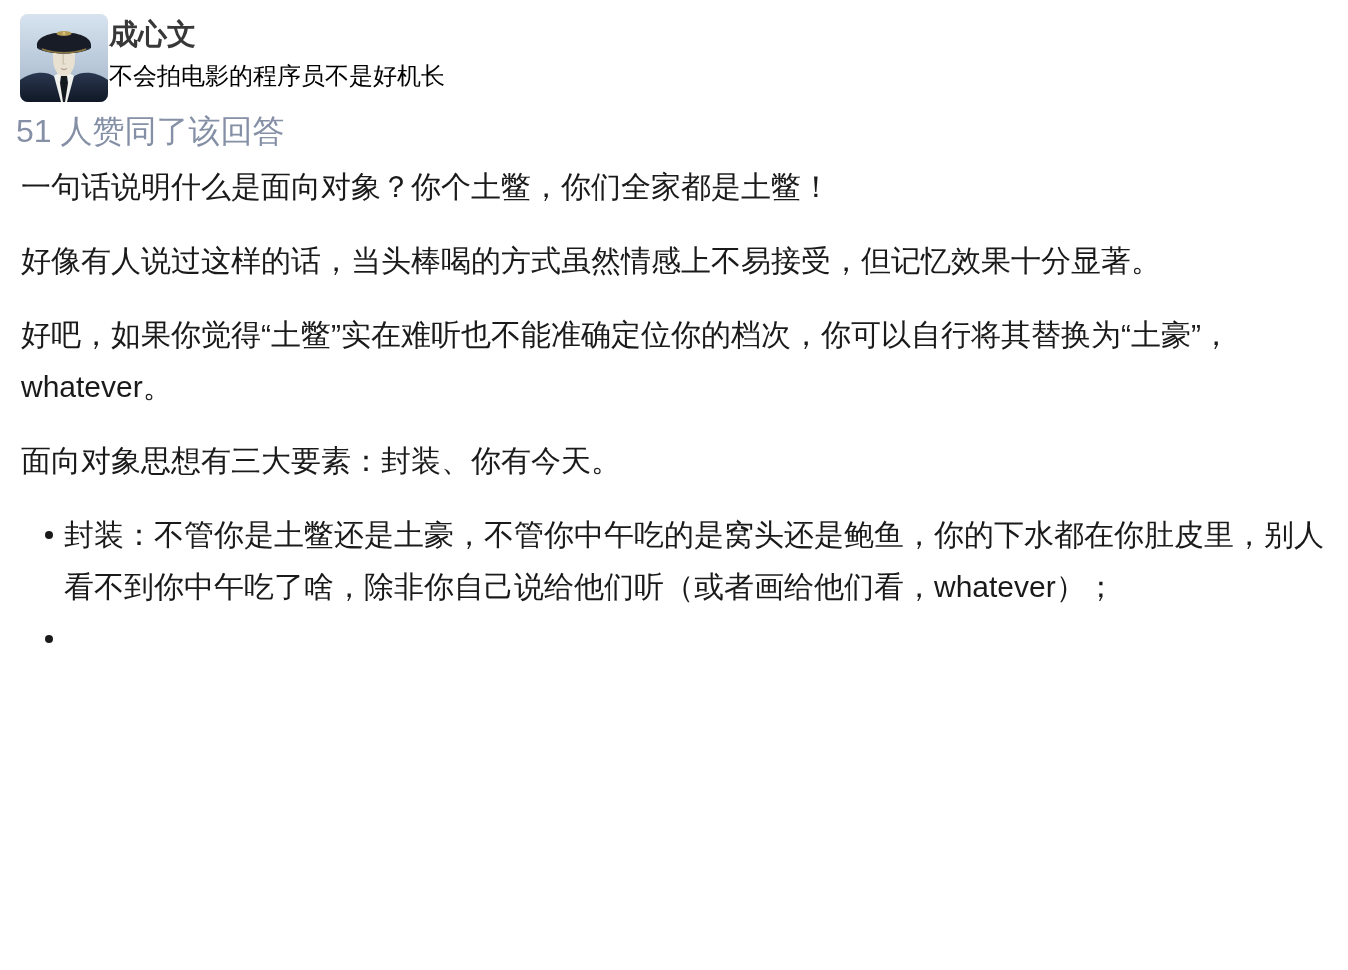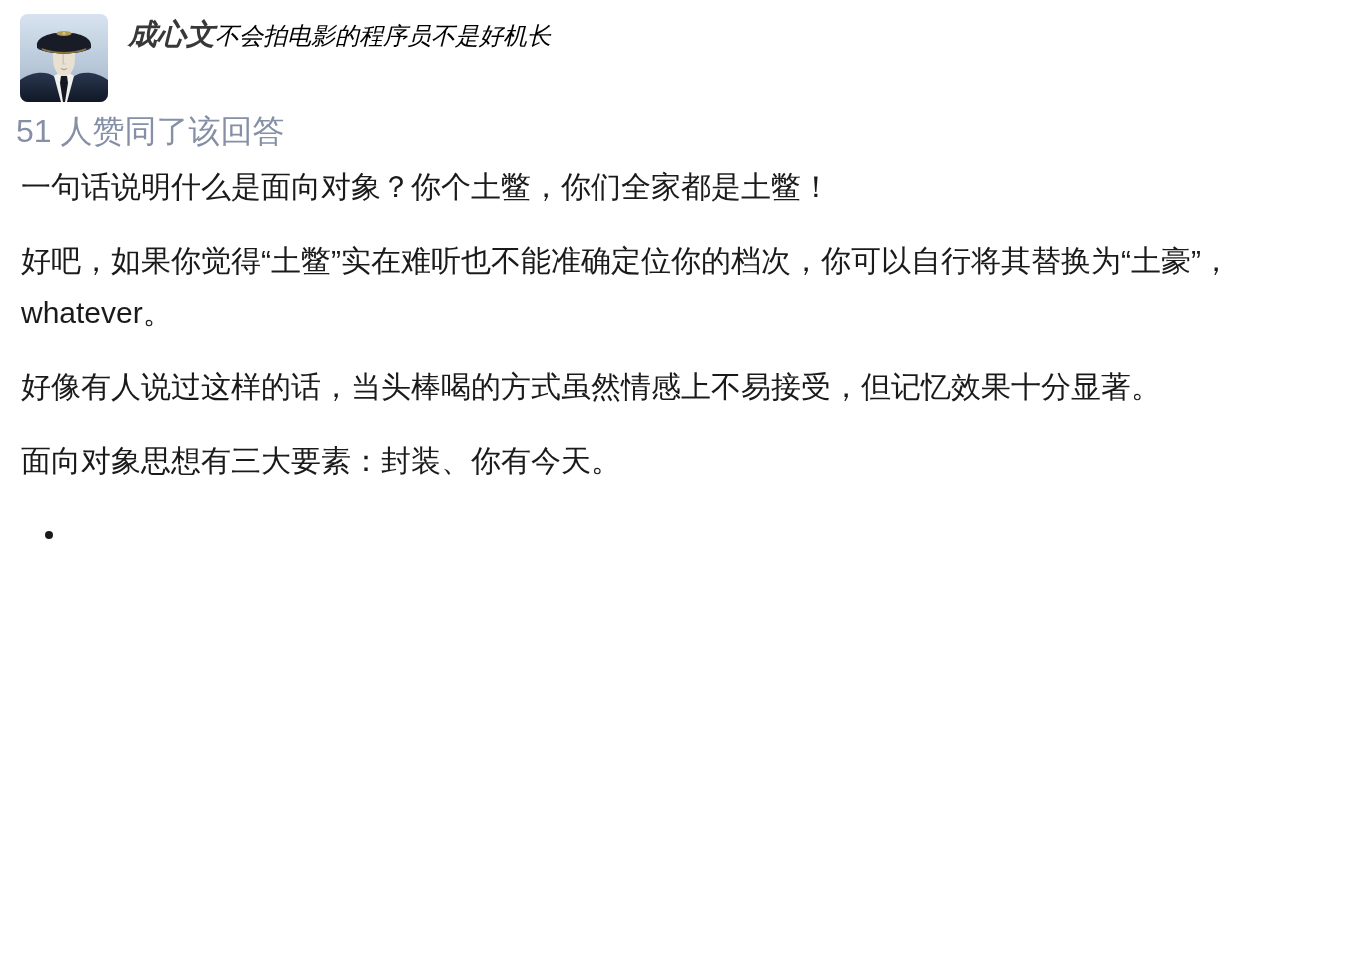--- a/index.html
+++ b/index.html
@@ -30,24 +30,23 @@
     width: 88px;
     height: 88px;
     border-radius: 8px;
     overflow: hidden;
     flex: 0 0 auto;
     box-shadow: inset 0 0 0 1px rgba(0,0,0,0.08);
     cursor: pointer;
   }
   .avatar-wrap svg { display: block; }
   .author-text {
-    margin-left: 20px;
+    margin-left: 1px;
     display: flex;
-    flex-direction: row;
-    font-style: italic;
+    flex-direction: column;
   }
   .author-name {
     font-size: 29px;
     font-weight: 700;
     color: #383838;
     line-height: 40px;
     cursor: pointer;
   }
   .author-bio {
     font-size: 24px;
@@ -143,23 +142,27 @@
     <div class="author-text">
       <span class="author-name">成心文</span>
       <span class="author-bio">不会拍电影的程序员不是好机长</span>
     </div>
   </div>
 
   <div class="upvote-meta">51 人赞同了该回答</div>
 
   <div class="answer-body">
     <p>一句话说明什么是面向对象？你个土鳖，你们全家都是土鳖！</p>
+    <p>好像有人说过这样的话，当头棒喝的方式虽然情感上不易接受，但记忆效果十分显著。</p>
     <p>好吧，如果你觉得“土鳖”实在难听也不能准确定位你的档次，你可以自行将其替换为“土豪”，whatever。</p>
-    <p>好像有人说过这样的话，当头棒喝的方式虽然情感上不易接受，但记忆效果十分显著。</p>
     <p>面向对象思想有三大要素：封装、你有今天。</p>
     <ul>
+      <li>
+        <span class="bullet"></span>
+        <span>封装：不管你是土鳖还是土豪，不管你中午吃的是窝头还是鲍鱼，你的下水都在你肚皮里，别人看不到你中午吃了啥，除非你自己说给他们听（或者画给他们看，whatever）；</span>
+      </li>
       <li>
         <span class="bullet"></span>
       </li>
     </ul>
   </div>
 
 </div>
 
 </body></html>

